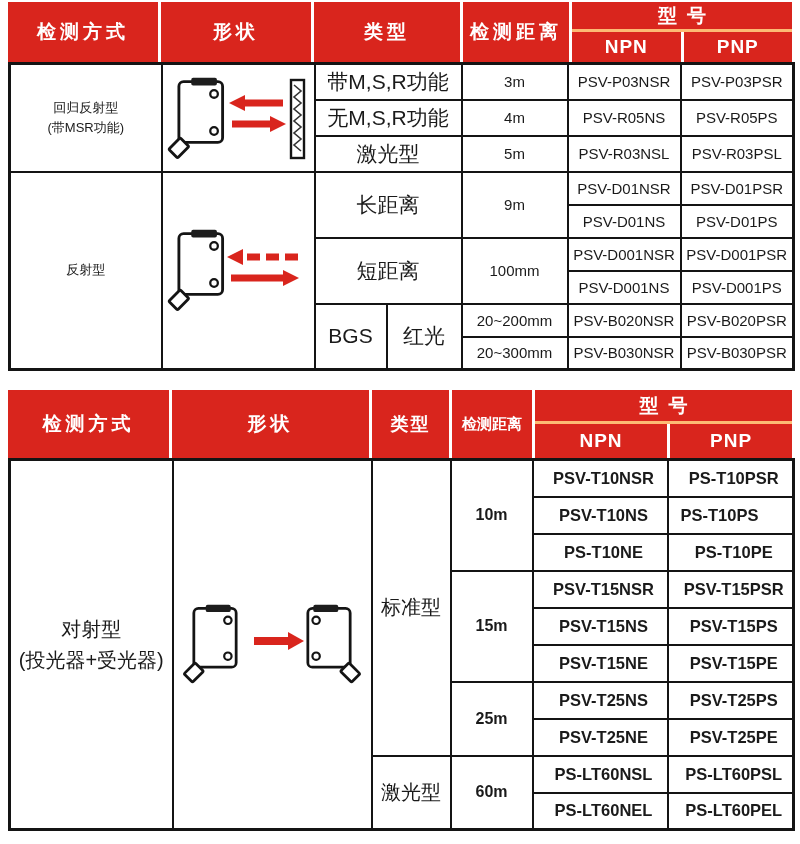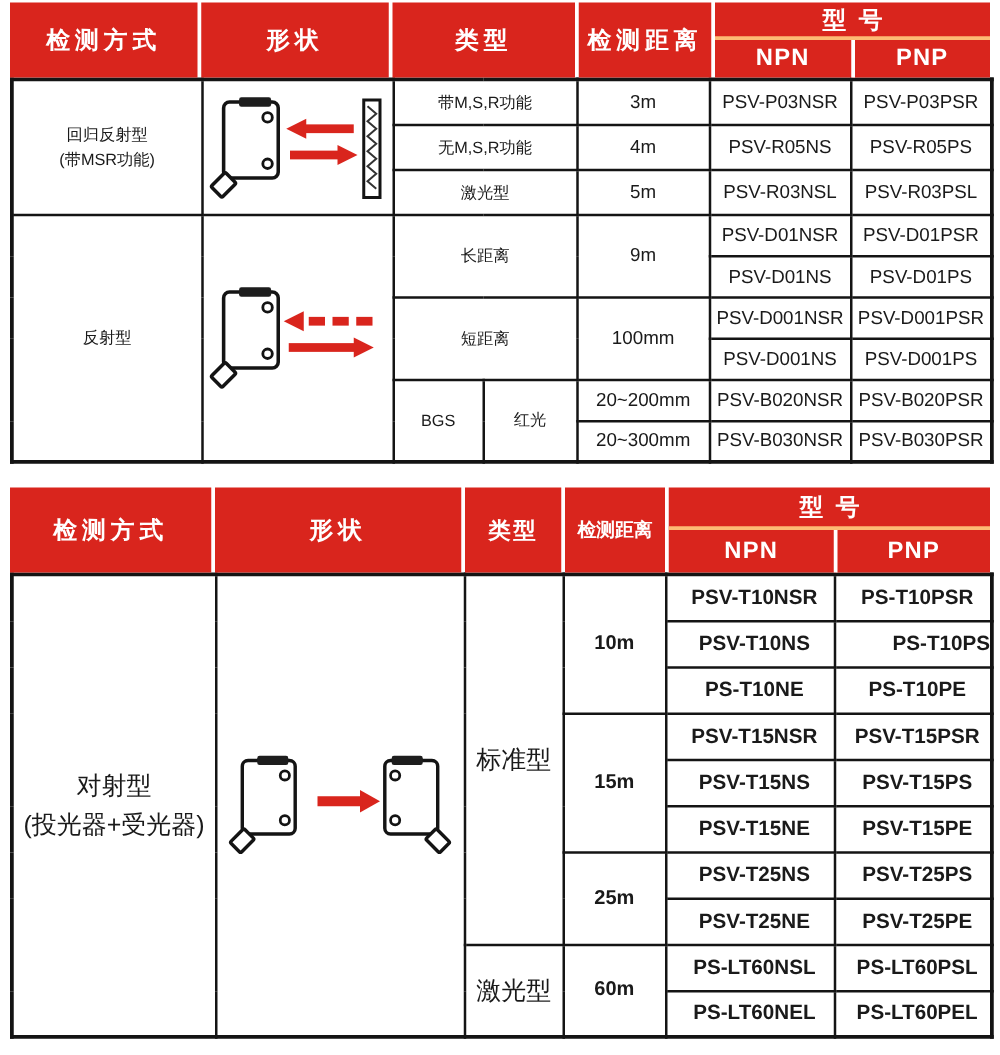--- a/index.html
+++ b/index.html
@@ -62,27 +62,27 @@
     text-align:center;vertical-align:middle;
     padding:0;overflow:hidden;
   }
   .t1 tr{height:36px;}
   .t1 tr.h33{height:33px;}
   .t2 tr{height:37px;}
 
   .c-method{font-size:13px;}
   .t2 .c-method{font-size:20px;}
   .two-line span{display:block;line-height:1.55;}
-  .c-type{font-size:13px;}
+  .c-type{font-size:21px;}
   .t2 .c-type{font-size:20px;}
   .c-dist{font-size:15px;}
   .t2 .c-dist{font-size:16px;font-weight:bold;}
   .c-model{text-align:left;padding-left:9px;font-size:15px;font-weight:500;}
   .t2 .c-model{font-size:16.5px;font-weight:700;padding-left:7px;}
-  .t2 .c-model.ctr{text-align:right;padding-left:12px;margin-left:45px;}
+  .t2 .c-model.ctr{text-align:left;padding-left:12px;margin-left:45px;}
   .c-shape{background:#fff;}
   .c-shape svg{display:block;margin:0 auto;}
 
   .defs-holder{position:absolute;width:0;height:0;overflow:hidden;}
 </style>
 </head>
 <body>
 
 <svg class="defs-holder" aria-hidden="true">
   <defs>

